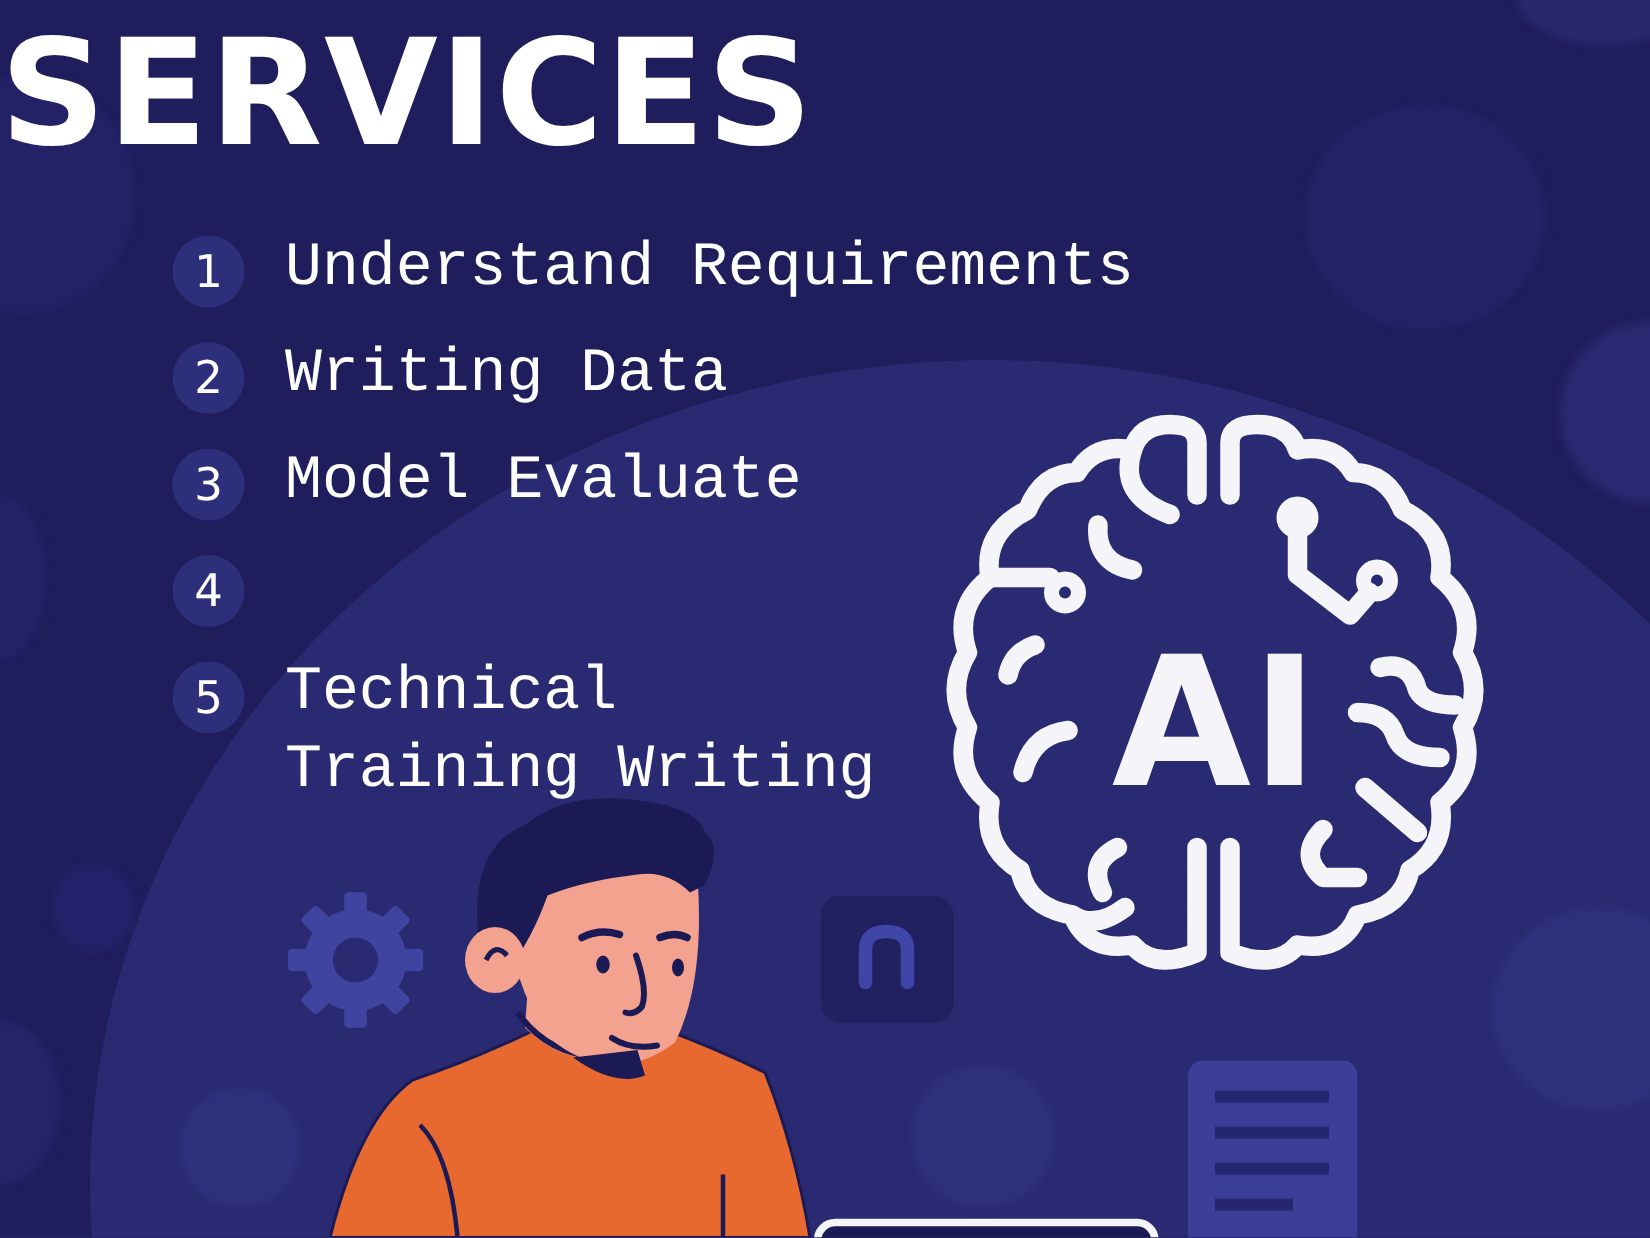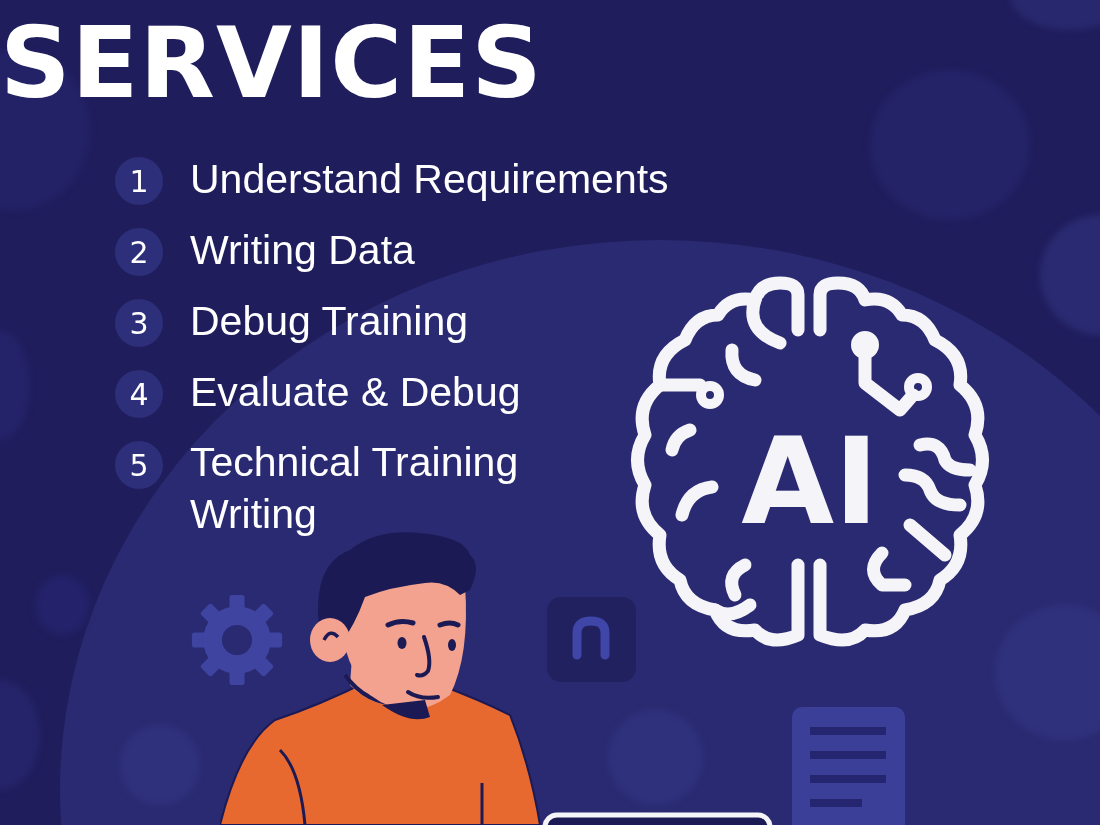--- a/index.html
+++ b/index.html
@@ -18,21 +18,21 @@
   }
   .steps { position: absolute; left: 115px; top: 152px; }
   .step { display: flex; align-items: flex-start; height: 71px; }
   .step-num {
     width: 48px; height: 48px; border-radius: 50%; background: #2e2f7a;
     color: #ffffff; font-size: 30px; display: flex; align-items: center;
     justify-content: center; margin-top: 5px; flex: none;
   }
   .step-label {
     margin-left: 27px; color: #ffffff; font-size: 41px; line-height: 55px;
-    font-family: Liberation Sans, sans-serif;
+    font-family: Liberation Mono, monospace;
   }
   .step.multi .step-label { width: 420px; line-height: 52px; }
   svg { position: absolute; }
 </style>
 </head>
 <body>
 
 <div class="bg-blob" style="left:60px; top:240px; width:1200px; height:1100px; background:#2a2a72;"></div>
 <div class="bg-bubble" style="left:-60px; top:50px; width:150px; height:160px; background:#232267;"></div>
 <div class="bg-bubble" style="left:870px; top:70px; width:160px; height:150px; background:#242368;"></div>
@@ -51,25 +51,24 @@
   <div class="step">
     <div class="step-num">1</div>
     <div class="step-label">Understand Requirements</div>
   </div>
   <div class="step">
     <div class="step-num">2</div>
     <div class="step-label">Writing Data</div>
   </div>
   <div class="step">
     <div class="step-num">3</div>
-    <div class="step-label">Debug Training</div>
+    <div class="step-label">Model Evaluate</div>
   </div>
   <div class="step">
     <div class="step-num">4</div>
-    <div class="step-label">Evaluate &amp; Debug</div>
   </div>
   <div class="step multi">
     <div class="step-num">5</div>
     <div class="step-label">Technical Training Writing</div>
   </div>
 </div>
 
 <svg style="left:190px; top:593px;" width="94" height="94" viewBox="0 0 100 100">
   <g fill="#3e44a0">
     <rect x="42" y="2" width="16" height="20" rx="3"></rect>

